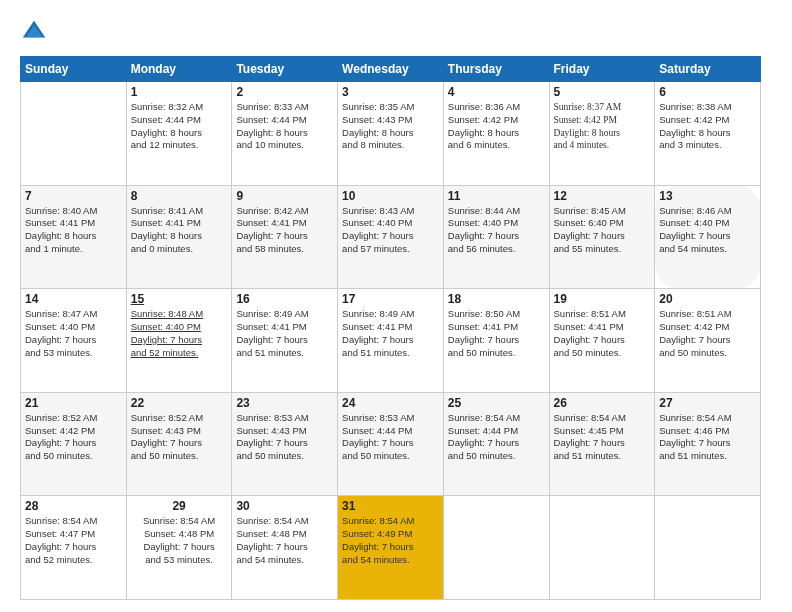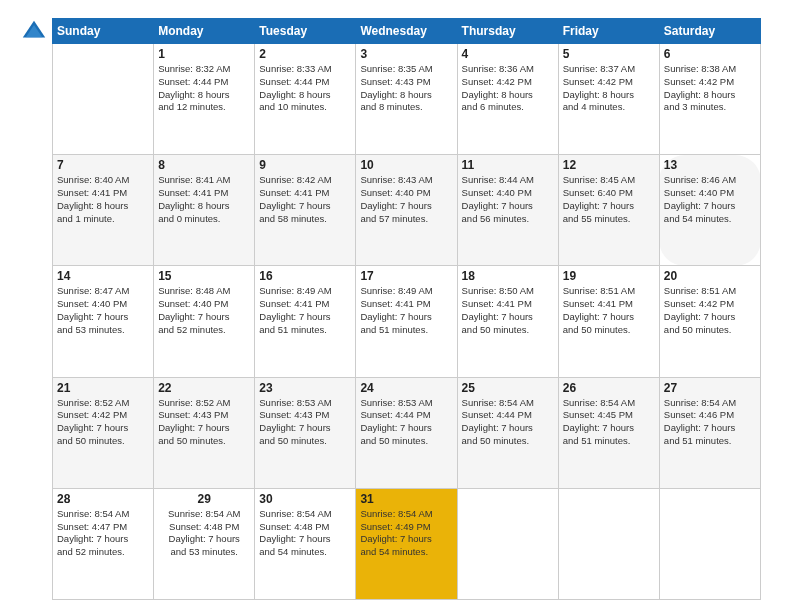--- a/index.html
+++ b/index.html
@@ -8,21 +8,21 @@
       height: 612px;
       font-family: Arial, sans-serif;
       background: #fff;
       overflow: hidden;
     }
     .page {
       width: 792px;
       height: 612px;
       padding: 18px 31px 12px 20px;
       display: flex;
-      flex-direction: row;
+      flex-direction: column;
     }
     .header {
       display: flex;
       justify-content: space-between;
       align-items: flex-start;
       margin-bottom: 10px;
     }
     .logo {
       display: flex;
       align-items: center;
@@ -168,21 +168,21 @@
           </td>
           <td style="background: rgb(255, 255, 255);">
             <span class="day-num">4</span>
             <div class="cell-text" style="white-space: pre-line;">Sunrise: 8:36 AM
 Sunset: 4:42 PM
 Daylight: 8 hours
 and 6 minutes.</div>
           </td>
           <td style="background: rgb(255, 255, 255);">
             <span class="day-num">5</span>
-            <div class="cell-text" style="white-space: pre-line;">Sunrise: 8:37 AM
+            <div class="cell-text" style="white-space: pre-line; font-family: Liberation Serif, serif;">Sunrise: 8:37 AM
 Sunset: 4:42 PM
 Daylight: 8 hours
 and 4 minutes.</div>
           </td>
           <td style="background: rgb(255, 255, 255);">
             <span class="day-num">6</span>
             <div class="cell-text" style="white-space: pre-line;">Sunrise: 8:38 AM
 Sunset: 4:42 PM
 Daylight: 8 hours
 and 3 minutes.</div>
@@ -240,21 +240,21 @@
           </td>
         </tr>
         <tr>
           <td style="background: rgb(255, 255, 255);">
             <span class="day-num">14</span>
             <div class="cell-text" style="white-space: pre-line;">Sunrise: 8:47 AM
 Sunset: 4:40 PM
 Daylight: 7 hours
 and 53 minutes.</div>
           </td>
-          <td style="background: rgb(255, 255, 255);">
+          <td style="background: rgb(255, 255, 255); text-decoration: underline;">
             <span class="day-num">15</span>
             <div class="cell-text" style="white-space: pre-line;">Sunrise: 8:48 AM
 Sunset: 4:40 PM
 Daylight: 7 hours
 and 52 minutes.</div>
           </td>
           <td style="background: rgb(255, 255, 255);">
             <span class="day-num">16</span>
             <div class="cell-text" style="white-space: pre-line;">Sunrise: 8:49 AM
 Sunset: 4:41 PM

